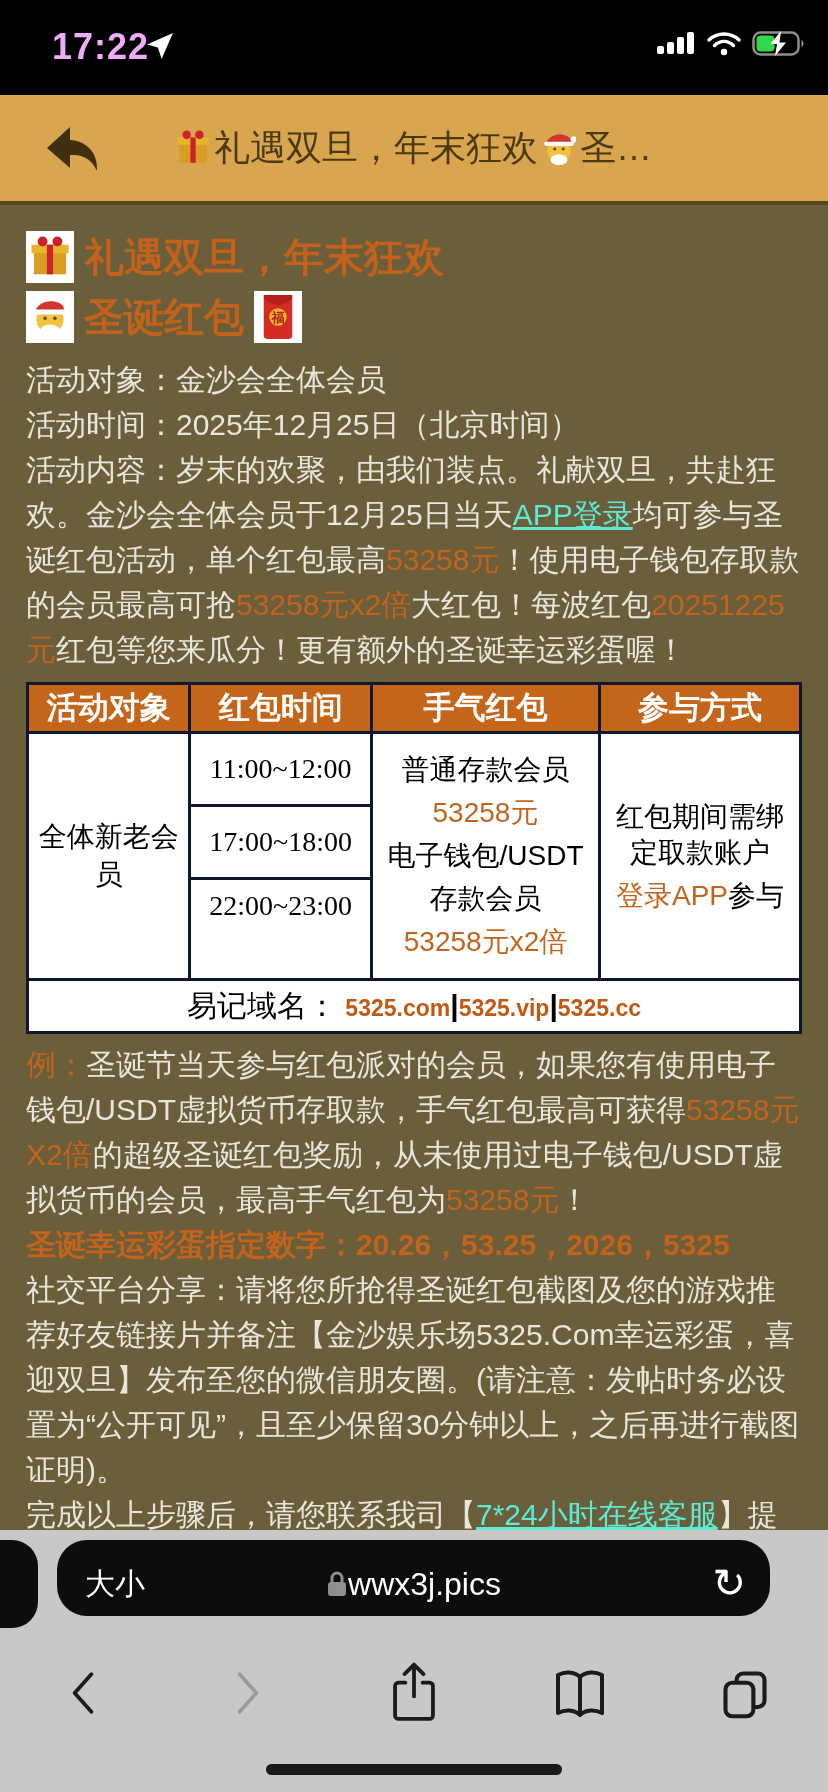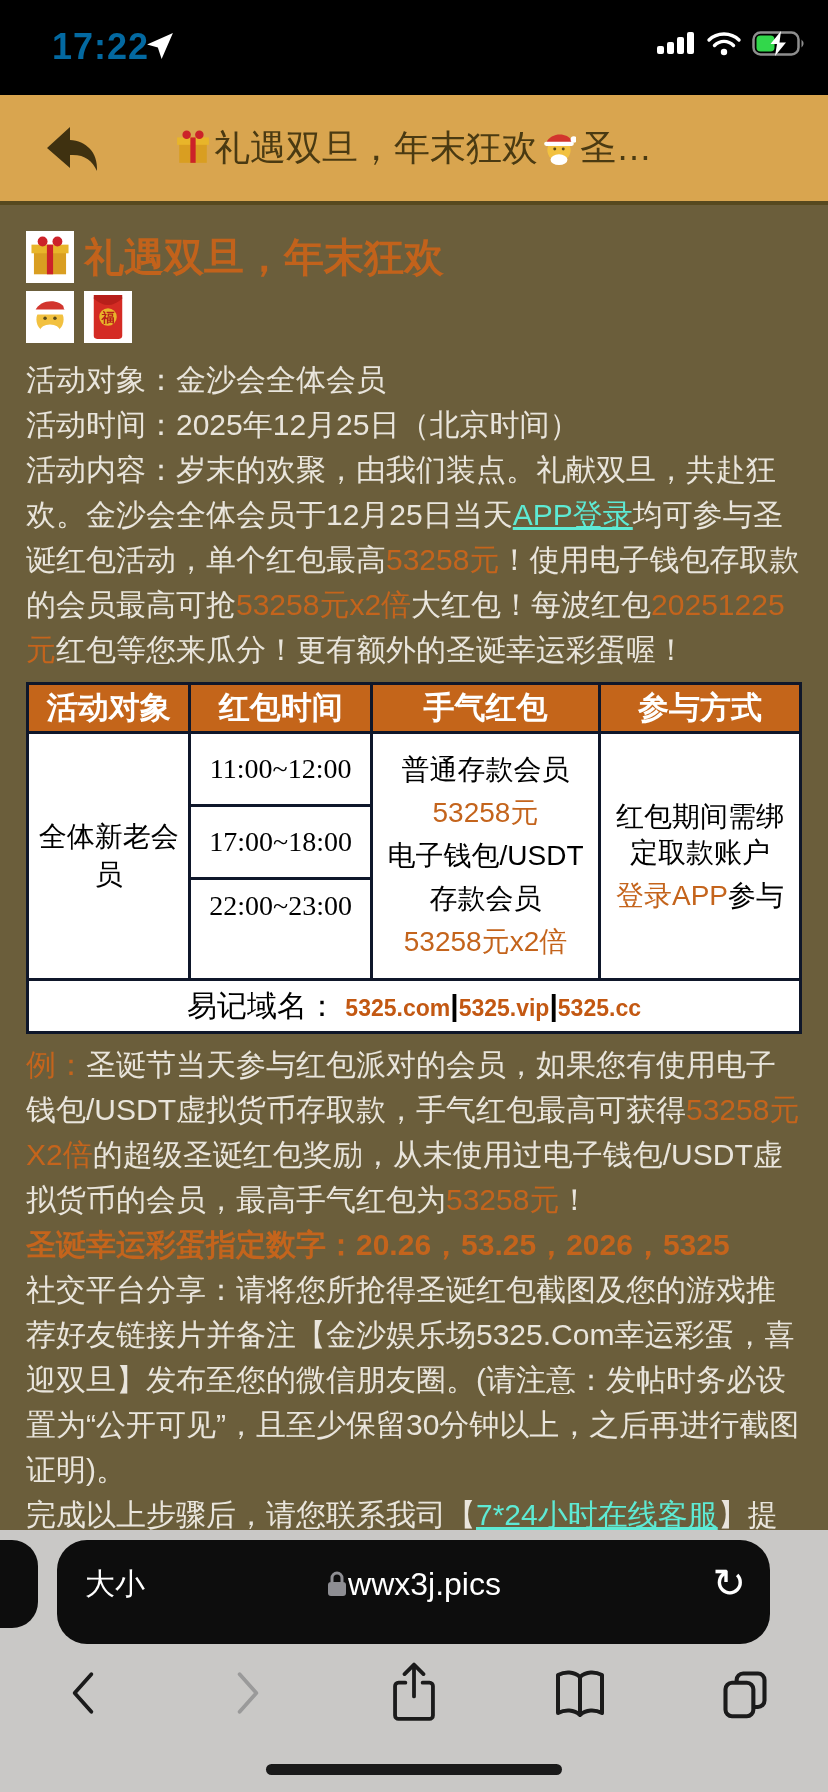--- a/index.html
+++ b/index.html
@@ -1,21 +1,21 @@
 <!DOCTYPE html>
 <html><head>
 <meta charset="utf-8">
 <style>
   html,body{margin:0;padding:0;background:#000;}
   body{width:828px;height:1792px;position:relative;overflow:hidden;
        font-family:"Liberation Sans","DejaVu Sans",sans-serif;}
   .num{font-family:Liberation Sans, sans-serif;}
 
   
-  .status-bar{position:absolute;top:0;left:0;width:828px;height:95px;background:#000;color:#0369a1;}
+  .status-bar{position:absolute;top:0;left:0;width:828px;height:95px;background:#000;color:#f0abfc;}
   .sb-time{position:absolute;left:52px;top:26px;font-size:36px;font-weight:bold;letter-spacing:1px;}
   .sb-loc{position:absolute;left:146px;top:32px;}
   .sb-right{position:absolute;right:22px;top:30px;display:flex;align-items:center;gap:10px;}
 
   
   .nav-bar{position:absolute;top:95px;left:0;width:828px;height:106px;background:#D9A54F;
            border-bottom:4px solid #57491F;display:flex;align-items:center;}
   .nav-back{position:absolute;left:40px;top:26px;width:64px;height:56px;}
   .nav-title{width:100%;text-align:center;font-size:36px;color:#4A3A12;display:flex;
              justify-content:center;align-items:center;gap:4px;white-space:nowrap;}
@@ -43,21 +43,21 @@
   tr.r3 td{height:86px;vertical-align:top;padding-top:10px;}
   td.lucky div,td.join div{margin:7px 0;line-height:36px;text-align:center;}
   tr.domain-row td{height:46px;font-size:30px;}
   .dom{color:#C35812;font-weight:bold;font-size:23px;}
   .pipe{color:#000;font-weight:bold;}
   .col1{width:21%;} .col2{width:23.5%;} .col3{width:29.5%;} .col4{width:26%;}
 
   
   .safari{position:absolute;top:1530px;left:0;width:828px;height:262px;background:#C9C8C6;}
   .tab-peek{position:absolute;left:-28px;top:10px;width:66px;height:88px;border-radius:26px;background:#0D0D0D;}
-  .url-bar{position:absolute;left:57px;top:10px;width:713px;height:104px;border-radius:30px;
+  .url-bar{position:absolute;left:57px;top:10px;width:713px;height:76px;border-radius:30px;
            background:#0D0D0D;color:#fff;}
   .font-size-btn{position:absolute;left:28px;top:24px;font-size:30px;color:#fff;}
   .url-center{position:absolute;left:0;right:0;top:0;height:88px;display:flex;align-items:center;
               justify-content:center;font-size:32px;}
   .reload-btn{position:absolute;right:24px;top:20px;font-size:40px;color:#fff;}
   .toolbar{position:absolute;top:118px;left:0;width:828px;height:90px;display:flex;
            justify-content:space-around;align-items:center;}
   .tb-btn{width:60px;height:60px;display:flex;align-items:center;justify-content:center;}
   .home-indicator{position:absolute;left:266px;top:234px;width:296px;height:11px;border-radius:6px;background:#1A1A1A;}
 </style>
@@ -146,20 +146,21 @@
         <svg width="40" height="42" viewBox="0 0 32 34">
           <circle cx="16" cy="19" r="11" fill="#F2C140"></circle>
           <ellipse cx="16" cy="28" rx="8" ry="5" fill="#fff"></ellipse>
           <path d="M4 12 C8 2 24 2 28 10 L29 13 L4 14 Z" fill="#D2352D"></path>
           <rect x="2" y="11" width="28" height="4" rx="2" fill="#fff"></rect>
           <circle cx="30" cy="9" r="3" fill="#fff"></circle>
           <circle cx="12" cy="18" r="1.4" fill="#5a4a1a"></circle>
             <circle cx="20" cy="18" r="1.4" fill="#5a4a1a"></circle>
         </svg>
       </span>
+      <span>圣诞红包</span>
       <span class="emoji-box">
         <svg width="32" height="46" viewBox="0 0 28 42">
           <rect x="1" y="1" width="26" height="40" rx="3" fill="#D42B24"></rect>
           <path d="M1 4 Q14 16 27 4 L27 1 L1 1 Z" fill="#B71F1A"></path>
           <circle cx="14" cy="21" r="8" fill="#E8B52A"></circle>
           <text x="14" y="26" font-size="12" text-anchor="middle" fill="#B71F1A">福</text>
         </svg>
       </span>
     </div>
   </div>

